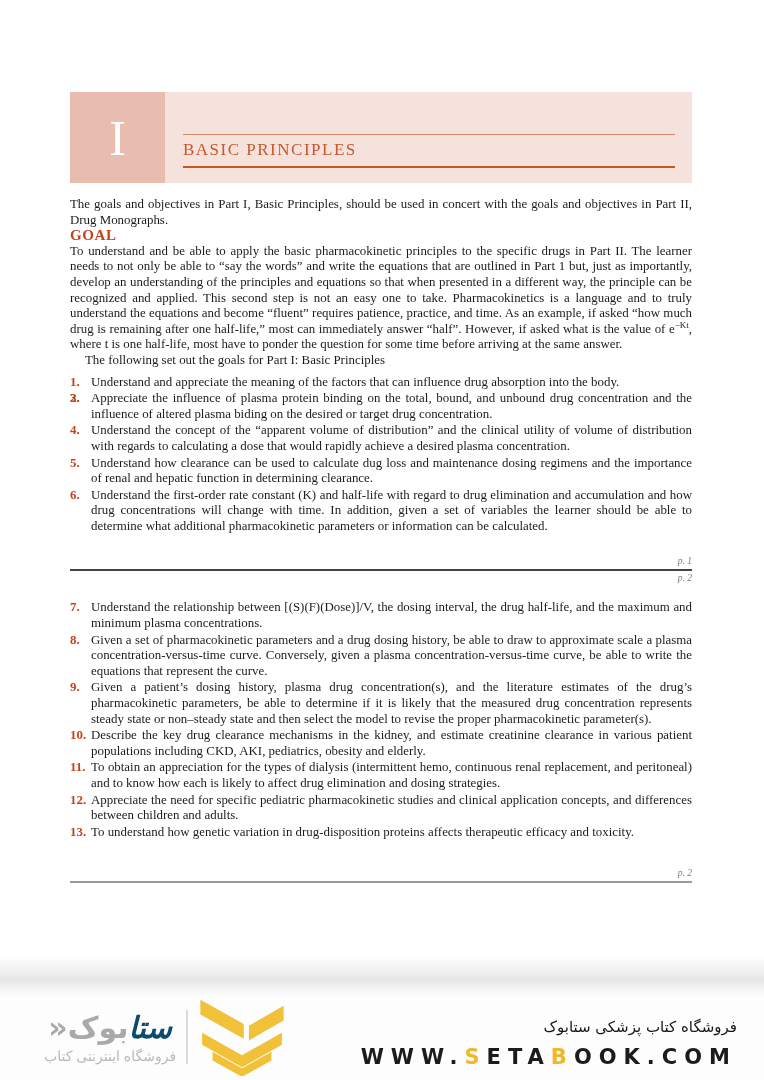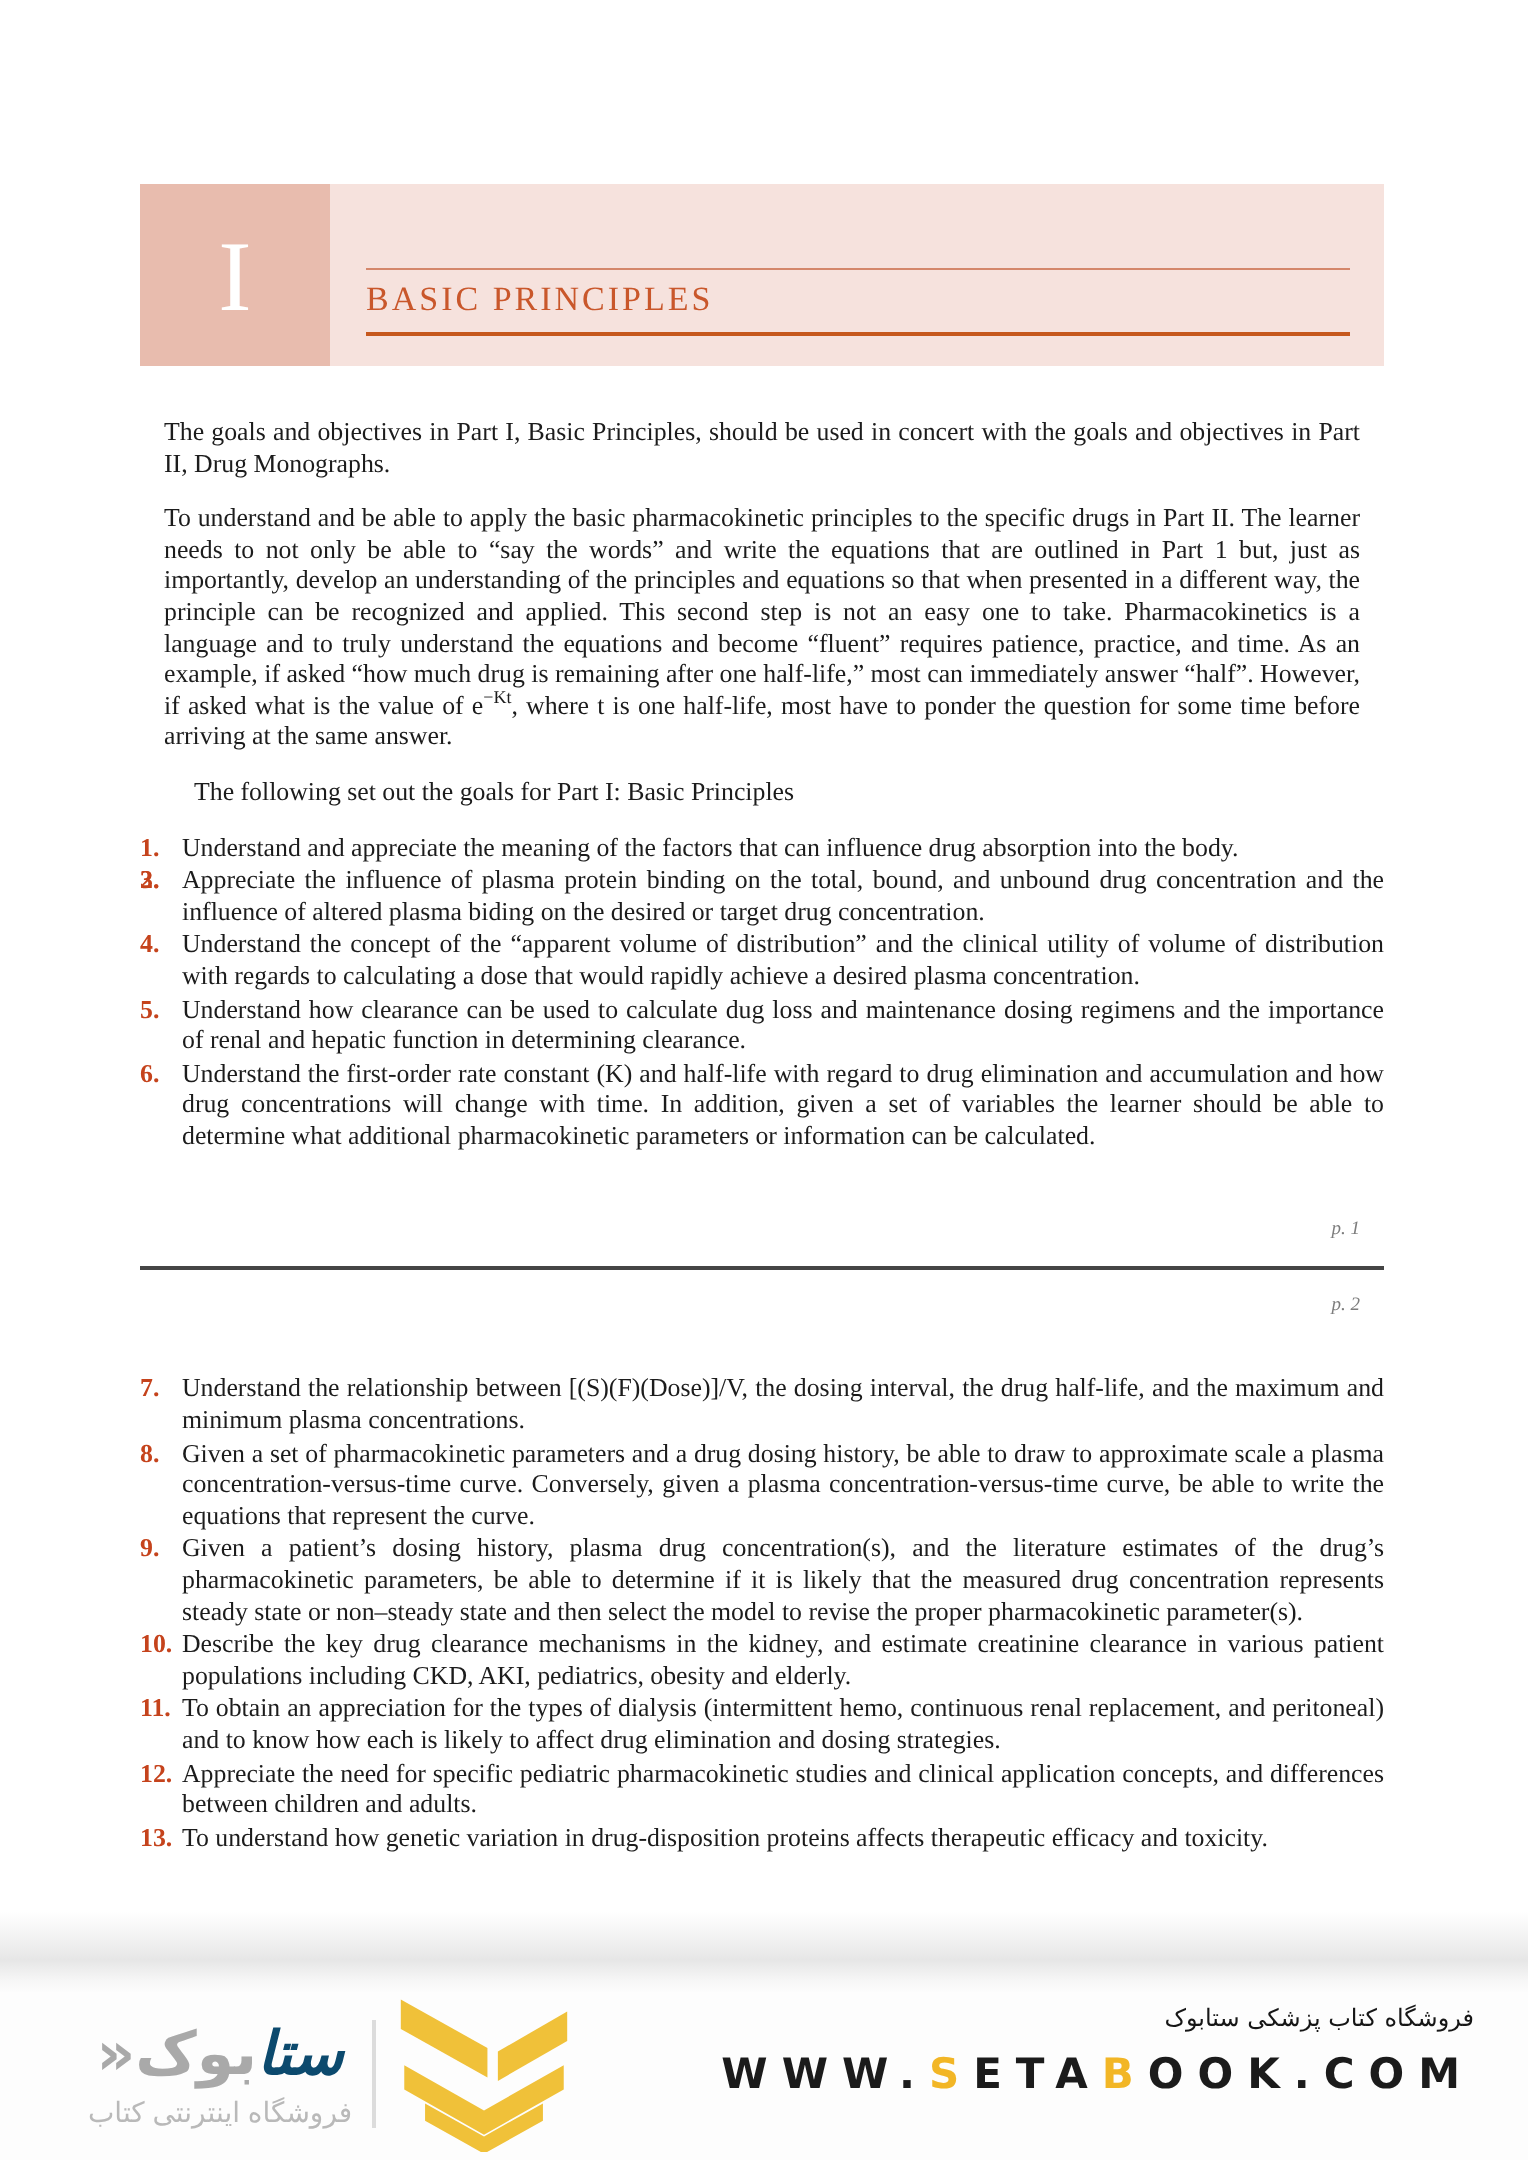--- a/index.html
+++ b/index.html
@@ -23,21 +23,21 @@
     position:absolute;left:0;top:48px;color:#c9572b;font-size:17px;
     letter-spacing:1.5px;font-family:"Liberation Serif",serif;
   }
   .title-line-bottom{position:absolute;left:0;right:0;top:74px;height:0;border-top:2px solid #c6581d;}
 
   
   .content{
     position:absolute;left:70px;top:197px;width:622px;
     font-size:12.9px;line-height:15.6px;text-align:justify;
   }
-  .content p{margin:12px;}
+  .content p{margin:0;}
   .goal-heading{
     color:#c5431c;font-weight:bold;font-size:15px;letter-spacing:.6px;
     margin:12px 0 6px 0;text-align:left;
   }
   .following{text-align:left;text-indent:15px;}
   ol.goals{list-style:none;margin:6px 0 0 0;padding:0;}
   ol.goals li{position:relative;padding-left:21px;margin:0 0 1px 0;}
   ol.goals li .num{
     position:absolute;left:0;top:0;color:#c5431c;font-weight:bold;
   }
@@ -66,22 +66,22 @@
   .wm-yellow{color:#0c4a6e;font-style:italic;}
   .wm-gray{color:#a9a9a9;}
   .logo-tagline{
     font-family:Liberation Sans, sans-serif;font-size:14px;color:#b9b9b9;
     margin-top:3px;letter-spacing:.5px;
   }
   .logo-divider{width:2px;height:54px;background:#dcdcdc;margin:0 10px 0 2px;}
   .emblem{display:block;}
   .footer-right{position:absolute;right:27px;top:0;text-align:right;}
   .footer-fa{
-    font-family:"DejaVu Sans",sans-serif;font-size:12px;color:#161616;
-    direction:rtl;margin:6px 0 9px 0;
+    font-family:"DejaVu Sans",sans-serif;font-size:15px;color:#161616;
+    direction:rtl;margin:22px 0 9px 0;
   }
   .footer-url{
     font-family:"DejaVu Sans",sans-serif;font-weight:bold;font-size:21px;
     letter-spacing:7px;color:#1b1b1b;white-space:nowrap;
   }
   .url-accent{color:#f2b626;}
 </style>
 </head>
 <body>
 
@@ -93,20 +93,21 @@
     <div class="title-line-top"></div>
     <div class="banner-title">BASIC PRINCIPLES</div>
     <div class="title-line-bottom"></div>
   </div>
 </div>
 
 <div class="content">
 
   <p>The goals and objectives in Part I, Basic Principles, should be used in concert with the goals and objectives in Part II, Drug Monographs.</p>
 
+  <p class="goal-heading">GOAL</p>
 
   <p><span>To understand and be able to apply the basic pharmacokinetic principles to the specific drugs in Part II. The learner needs to not only be able to “say the words” and write the equations that are outlined in Part 1 but, just as importantly, develop an understanding of the principles and equations so that when presented in a different way, the principle can be recognized and applied. This second step is not an easy one to take. Pharmacokinetics is a language and to truly understand the equations and become “fluent” requires patience, practice, and time. As an example, if asked “how much drug is remaining after one half-life,” most can immediately answer “half”. However, if asked what is the value of e</span><sup>−Kt</sup><span>, where t is one half-life, most have to ponder the question for some time before arriving at the same answer.</span></p>
 
   <p class="following">The following set out the goals for Part I: Basic Principles</p>
 
   <ol class="goals">
     <li><span class="num">1.</span><span>Understand and appreciate the meaning of the factors that can influence drug absorption into the body.</span></li>
     <li><span class="num">2.</span></li>
     <li><span class="num">3.</span><span>Appreciate the influence of plasma protein binding on the total, bound, and unbound drug concentration and the influence of altered plasma biding on the desired or target drug concentration.</span></li>
     <li><span class="num">4.</span><span>Understand the concept of the “apparent volume of distribution” and the clinical utility of volume of distribution with regards to calculating a dose that would rapidly achieve a desired plasma concentration.</span></li>

